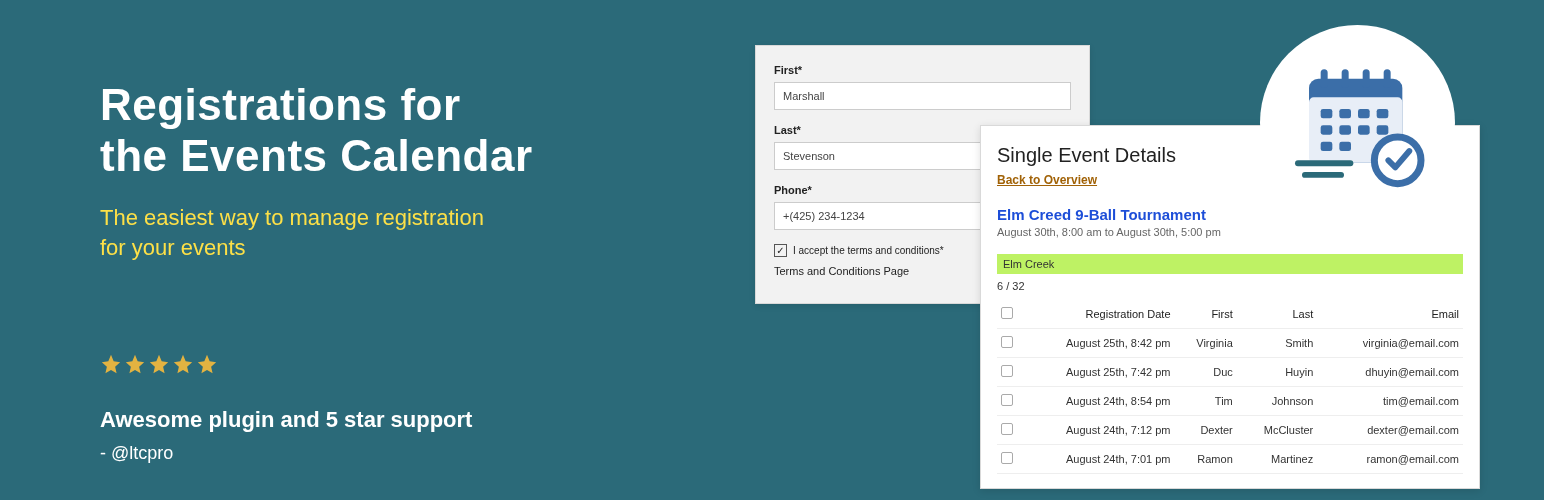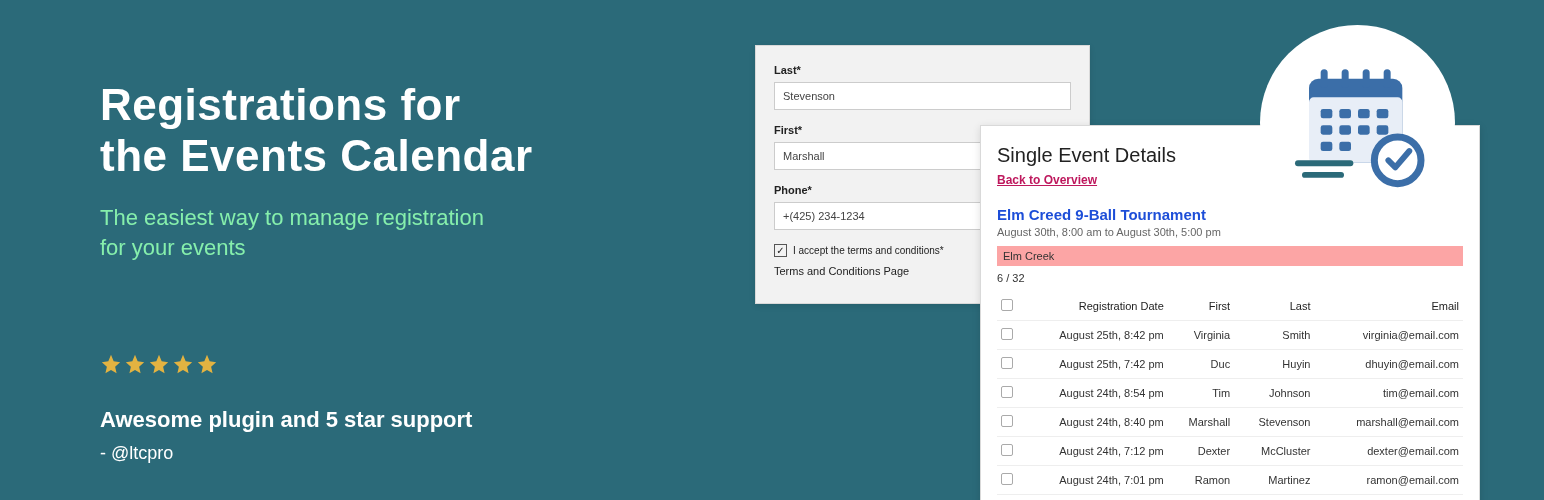--- a/index.html
+++ b/index.html
@@ -1,42 +1,42 @@
 <!DOCTYPE html>
 <html><head>
 <meta charset="utf-8">
 <style>
 *{box-sizing:border-box;margin:0;padding:0}
 html,body{width:1544px;height:500px;overflow:hidden;font-family:-apple-system,Helvetica,Arial,sans-serif}
 body{background:#2b6a79;position:relative}
 
 .left{position:absolute;left:100px;top:80px;width:560px;color:#fff}
 .title{font-size:44px;font-weight:700;line-height:1.15;letter-spacing:.5px}
-.sub{margin-top:22px;font-size:22px;font-weight:500;color:#86efac;line-height:1.35}
+.sub{margin-top:22px;font-size:22px;font-weight:500;color:#fde047;line-height:1.35}
 .stars{margin-top:90px;display:flex;gap:2px}
 .star{width:22px;height:22px;fill:#e3b341}
 .quote{margin-top:32px;font-size:22px;font-weight:600;color:#fff}
 .attrib{margin-top:10px;font-size:18px;color:#ffffff}
 
 .form-card{position:absolute;left:755px;top:45px;width:335px;background:#f2f2f2;padding:18px 18px 24px;border:1px solid #d9d9d9;box-shadow:0 2px 6px rgba(0,0,0,.1)}
 .fg{margin-bottom:14px}
 .lbl{font-size:11px;font-weight:700;color:#222;margin-bottom:6px;display:block}
 .inp{width:100%;height:28px;background:#fff;border:1px solid #ccc;padding:0 8px;font-size:11px;color:#444}
 .chkrow{display:flex;align-items:center;gap:6px;margin-top:4px}
 .chk{width:13px;height:13px;border:1px solid #555;display:flex;align-items:center;justify-content:center;font-size:10px;color:#222}
 .chklbl{font-size:10px;color:#222}
 .tc{font-size:11px;color:#222;margin-top:8px;display:inline-block}
 .submit{position:absolute;right:18px;bottom:18px;background:#1f1f1f;color:#fff;border:none;padding:8px 14px;font-size:11px;cursor:pointer}
 
 .detail-card{position:absolute;left:980px;top:125px;width:500px;background:#fff;border:1px solid #d9d9d9;padding:18px 16px 14px;box-shadow:0 2px 8px rgba(0,0,0,.12)}
 .dc-title{font-size:20px;font-weight:500;color:#222}
-.back{color:#be185d;font-size:12px;font-weight:600;text-decoration:underline;margin-top:6px;display:inline-block}
+.back{color:#a16207;font-size:12px;font-weight:600;text-decoration:underline;margin-top:6px;display:inline-block}
 .ev-name{margin-top:18px;font-size:15px;font-weight:700;color:#1d4ed8}
 .ev-time{font-size:11px;color:#666;margin-top:3px}
-.venue-bar{margin-top:8px;height:20px;background:#fca5a5;padding:0 6px;display:flex;align-items:center;font-size:11px;color:#333}
+.venue-bar{margin-top:16px;height:20px;background:#bef264;padding:0 6px;display:flex;align-items:center;font-size:11px;color:#333}
 .cap{margin-top:6px;font-size:11px;color:#333}
 
 .tbl{width:100%;margin-top:8px;border-collapse:collapse;font-size:11px;color:#333}
 .tbl th,.tbl td{text-align:right;padding:7px 4px;border-bottom:1px solid #eee;font-weight:400}
 .tbl th{color:#222}
 .rc{width:18px}
 .cbx{width:12px;height:12px;border:1px solid #aaa;border-radius:2px;display:inline-block}
 
 .badge{position:absolute;left:1260px;top:25px;width:195px;height:195px;border-radius:50%;background:#fff;display:flex;align-items:center;justify-content:center}
 .badge svg{width:140px;height:140px}
@@ -69,26 +69,26 @@
     <svg class="star" viewBox="0 0 24 24">
         <path d="M12 2l2.9 6.9L22 10l-5.5 5 1.6 7L12 18.5 5.9 22l1.6-7L2 10l7.1-1.1z"></path>
       </svg>
   </div>
   <div class="quote">Awesome plugin and 5 star support</div>
   <div class="attrib">- @ltcpro</div>
 </div>
 
 <div class="form-card">
   <div class="fg">
+    <label class="lbl">First*</label>
+    <input class="inp" value="Marshall" style="">
+  </div>
+  <div class="fg">
     <label class="lbl">Last*</label>
     <input class="inp" value="Stevenson" style="">
-  </div>
-  <div class="fg">
-    <label class="lbl">First*</label>
-    <input class="inp" value="Marshall" style="">
   </div>
   <div class="fg">
     <label class="lbl">Phone*</label>
     <input class="inp" value="+(425) 234-1234" style="">
   </div>
   <div class="chkrow">
     <span class="chk">✓</span>
     <span class="chklbl">I accept the terms and conditions*</span>
   </div>
   <a class="tc">Terms and Conditions Page</a>
@@ -130,27 +130,20 @@
         </tr>
       <tr>
           <td class="rc"><span class="cbx"></span></td>
           <td>August 24th, 8:54 pm</td>
           <td>Tim</td>
           <td>Johnson</td>
           <td>tim@email.com</td>
         </tr>
       <tr>
           <td class="rc"><span class="cbx"></span></td>
-          <td>August 24th, 8:40 pm</td>
-          <td>Marshall</td>
-          <td>Stevenson</td>
-          <td>marshall@email.com</td>
-        </tr>
-      <tr>
-          <td class="rc"><span class="cbx"></span></td>
           <td>August 24th, 7:12 pm</td>
           <td>Dexter</td>
           <td>McCluster</td>
           <td>dexter@email.com</td>
         </tr>
       <tr>
           <td class="rc"><span class="cbx"></span></td>
           <td>August 24th, 7:01 pm</td>
           <td>Ramon</td>
           <td>Martinez</td>

